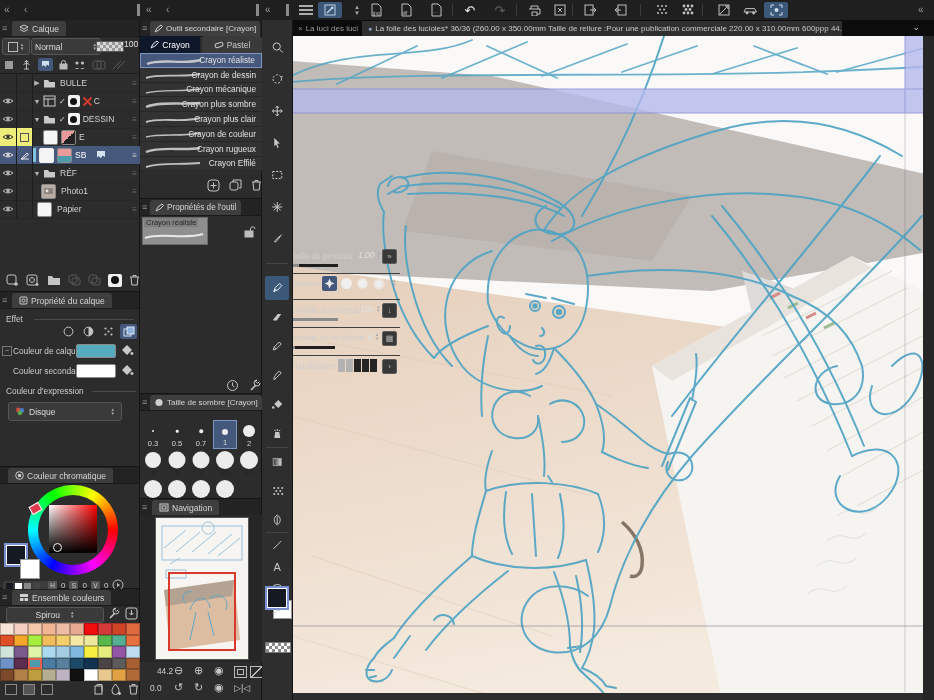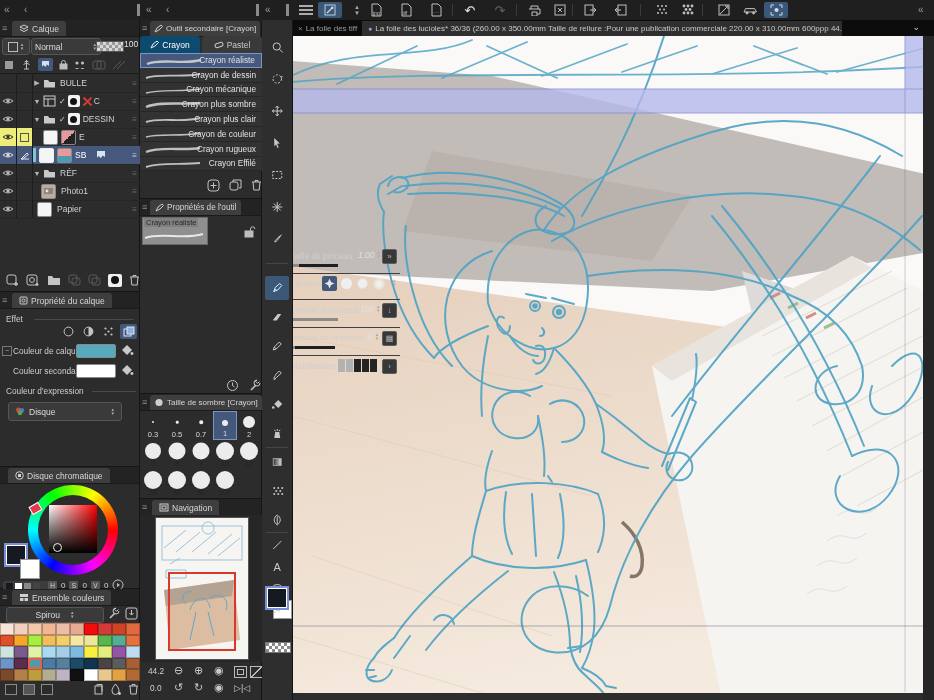--- a/index.html
+++ b/index.html
@@ -197,21 +197,21 @@
             <circle cx="6.5" cy="6" r="2" fill="#cde" stroke="none"></circle>
           </g>
         </svg>
     </div>
     <span class="chev" style="left:918px">«</span>
   </div>
 
   <div id="tabbar" class="abs">
     <div class="dtab" style="left:0;width:66px;color:#9a9a9a">
       <span style="margin-right:3px;color:#8a8a8a">×</span>
-      <span>La folie des tiff</span>
+      <span>La luci des luci</span>
     </div>
     <div class="dtab" style="left:70px;width:468px;background:#2f2f2f;color:#c9c9c9">
       <span style="color:#8fa7c8;margin-right:3px;font-size:7px">●</span>
       <span>La folie des lucioles* 36/36 (260.00 x 350.00mm Taille de reliure :Pour une publication commerciale 220.00 x 310.00mm 600ppp 44.2%)</span>
     </div>
     <span style="position:absolute;right:14px;top:2px;color:#c9c9c9;font-size:9px">⌄</span>
   </div>
 
   <div class="abs" style="left:292px;top:36px;width:642px;height:664px;background:#f7f6f4">
     <svg width="642" height="664" viewBox="0 0 642 664">
@@ -704,21 +704,21 @@
     </div>
   </div>
 
   <div class="panel" style="left:0;top:467px;width:140px;height:122px">
     <div class="phdr">
       <div class="ptab" style="left:8px">
         <svg width="9" height="9">
             <circle cx="4.5" cy="4.5" r="3.8" fill="none" stroke="#cfcfcf"></circle>
             <rect x="3" y="3" width="3" height="3" fill="#cfcfcf"></rect>
           </svg>
-        <span>Disque chromatique</span>
+        <span>Couleur chromatique</span>
       </div>
     </div>
     <div class="abs" style="left:28px;top:18px;width:90px;height:90px;border-radius:50%;
          background:conic-gradient(from 90deg, #f00,#f0f,#00f,#0ff,#0f0,#ff0,#f00)"></div>
     <div class="abs" style="left:38px;top:28px;width:70px;height:70px;border-radius:50%;background:#2c2c2c"></div>
     <div class="abs" style="left:30px;top:37px;width:9px;height:7px;background:#e03a4e;border:1.5px solid #fff;transform:rotate(-30deg)"></div>
     <div class="abs" style="left:49px;top:38px;width:48px;height:48px;background:linear-gradient(to bottom,rgba(0,0,0,0),#000),linear-gradient(to right,#fff,#f00)"></div>
     <div class="abs" style="left:53px;top:76px;width:7px;height:7px;border:1.5px solid #eee;border-radius:50%"></div>
     <div class="abs" style="left: 4px; top: 76px; width: 20px; height: 20px; border: 2px solid rgb(122, 144, 212); box-shadow: rgb(255, 255, 255) 0px 0px 0px 1px inset; background: rgb(21, 25, 34);"></div>
     <div class="abs" style="left: 20px; top: 92px; width: 18px; height: 18px; border: 1px solid rgb(153, 153, 153); background: rgb(255, 255, 255);"></div>
@@ -857,21 +857,21 @@
     <div class="phdr">
       <span class="burger">≡</span>
       <div class="ptab" style="left:10px;padding:0 4px">
         <svg width="9" height="9">
             <path d="M1 8 L3 4 L7 1 L8.5 2.5 L5 6 Z" fill="none" stroke="#cfcfcf"></path>
           </svg>
         <span style="font-size:8px">Outil secondaire [Crayon]</span>
       </div>
     </div>
     <div class="abs" style="left:0;top:16px;width:122px;height:17px;display:flex">
-      <div style="flex:1;background:#0c4a6e;border-radius:3px 3px 0 0;display:flex;align-items:center;justify-content:center;gap:3px;font-size:8.5px;color:#fff">
+      <div style="flex:1;background:#0f172a;border-radius:3px 3px 0 0;display:flex;align-items:center;justify-content:center;gap:3px;font-size:8.5px;color:#fff">
         <svg width="9" height="9">
             <path d="M1 8 L3 4 L7 1 L8.5 2.5 L5 6 Z" fill="none" stroke="#e8eef8"></path>
           </svg>
         <span>Crayon</span>
       </div>
       <div style="flex:1;background:#3a3a3a;border-radius:3px 3px 0 0;margin-left:2px;display:flex;align-items:center;justify-content:center;gap:3px;font-size:8.5px;color:#c9c9c9">
         <svg width="10" height="8">
             <rect x="1" y="2" width="8" height="4" rx="2" fill="none" stroke="#c9c9c9" transform="rotate(-18 5 4)"></rect>
           </svg>
         <span>Pastel</span>
@@ -1084,21 +1084,21 @@
   <div class="panel" style="left:140px;top:394px;width:122px;height:105px">
     <div class="phdr">
       <span class="burger">≡</span>
       <div class="ptab" style="left:10px;padding:0 4px">
         <svg width="10" height="9">
             <circle cx="5" cy="4.5" r="3.6" fill="#cfcfcf"></circle>
           </svg>
         <span style="font-size:8px">Taille de sombre [Crayon]</span>
       </div>
     </div>
-    <div id="sizegrid" class="abs" style="left:1px;top:17px;width:120px;height:87px">
+    <div id="sizegrid" class="abs" style="left:1px;top:26px;width:120px;height:87px">
         <div class="szcell" style="left: 0px; top: 0px;">
           <span class="szcirc" style="width:2px;height:2px"></span>
           <span class="szno" style="color:#d8d8d8">0.3</span>
         </div>
         <div class="szcell" style="left: 24px; top: 0px;">
           <span class="szcirc" style="width:2.5px;height:2.5px"></span>
           <span class="szno" style="color:#d8d8d8">0.5</span>
         </div>
         <div class="szcell" style="left: 48px; top: 0px;">
           <span class="szcirc" style="width:3.5px;height:3.5px"></span>
@@ -1177,21 +1177,21 @@
         <g stroke="#5fa8c8" stroke-width="1" fill="none">
           <path d="M34,92 C38,78 52,76 54,90"></path>
           <path d="M40,94 L34,122 M52,94 L58,118"></path>
           <path d="M30,86 C24,80 28,72 36,74"></path>
           <path d="M54,80 C64,74 74,80 70,92"></path>
         </g>
         <rect x="13" y="55" width="66" height="77" fill="none" stroke="#d8392c" stroke-width="2"></rect>
       </svg>
     </div>
     <div class="abs" style="left:0;top:165px;width:122px;height:16px">
-      <span class="tinytxt" style="position:absolute;left:8px;top:2px">44.2</span>
+      <span class="tinytxt" style="position:absolute;left:17px;top:2px">44.2</span>
       <span class="navbtn" style="left:34px">⊖</span>
       <span class="navbtn" style="left:54px">⊕</span>
       <span class="navbtn" style="left:74px">◉</span>
       <span class="ibox" style="position:absolute;left:94px;top:2px;width:11px;height:10px;border:1px solid #bbb">
           <span style="width:5px;height:4px;border:1px solid #bbb"></span>
         </span>
       <span class="ibox" style="position:absolute;left:110px;top:2px;width:11px;height:10px;border:1px solid #bbb;background:linear-gradient(135deg,transparent 45%,#bbb 45% 55%,transparent 55%)"></span>
     </div>
     <div class="abs" style="left:0;top:182px;width:122px;height:16px">
       <span class="tinytxt" style="position:absolute;left:10px;top:2px">0.0</span>

